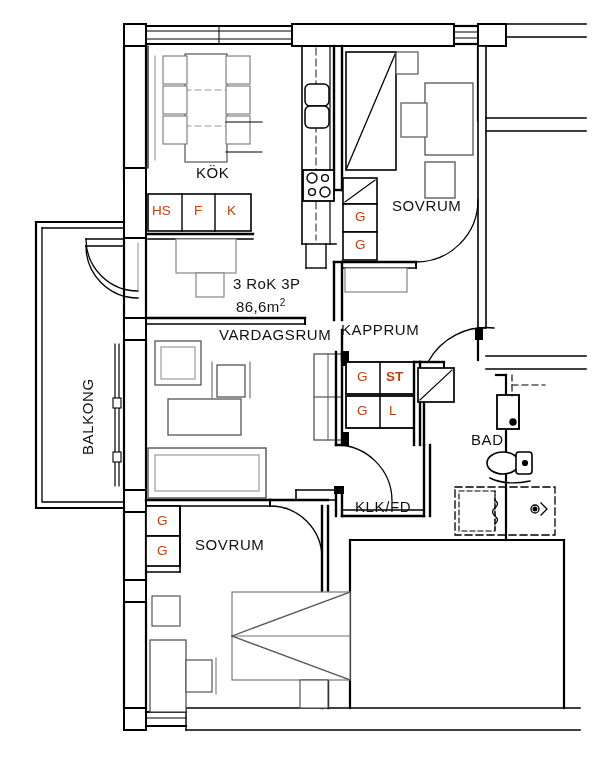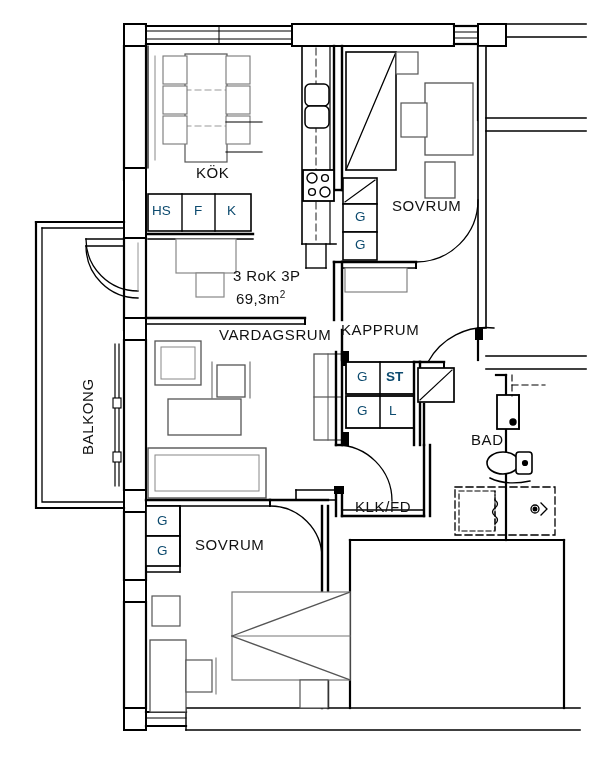--- a/index.html
+++ b/index.html
@@ -37,30 +37,31 @@
     letter-spacing: 0.6px;
     line-height: 1.05;
     user-select: none;
   }
   .lbl-room {
     font-size: 15px;
   }
   .lbl-title {
     font-size: 15px;
     letter-spacing: 0.4px;
+    margin-top: 8px;
   }
   .lbl-rot {
     transform: rotate(-90deg);
     transform-origin: left top;
   }
   .closet-txt {
     position: absolute;
     font-family: "Liberation Sans", sans-serif;
     font-size: 13.5px;
-    color: #0c4a6e;
+    color: #c2410c;
     white-space: nowrap;
     user-select: none;
   }
   .sup {
     font-size: 10px;
     vertical-align: super;
   }
 </style>
 </head>
 <body>
@@ -334,21 +335,21 @@
   <div class="room-label lbl-room" style="left:471px; top:432px;">BAD</div>
 
   <div class="room-label lbl-room" style="left:355px; top:499px;">KLK/FD</div>
 
   <div class="room-label lbl-room" style="left:195px; top:537px;">SOVRUM</div>
 
   <div class="room-label lbl-room lbl-rot" style="left:80px; top:455px;">BALKONG</div>
 
   <div class="room-label lbl-title" style="left:233px; top:268px;">3 RoK 3P</div>
 
-  <div class="room-label lbl-title" style="left:236px; top:290px;"><span>69,3m</span><span class="sup">2</span></div>
+  <div class="room-label lbl-title" style="left:236px; top:290px;"><span>86,6m</span><span class="sup">2</span></div>
 
   <div class="closet-txt" style="left:152px; top:203px;">HS</div>
   <div class="closet-txt" style="left:194px; top:203px;">F</div>
   <div class="closet-txt" style="left:227px; top:203px;">K</div>
 
   <div class="closet-txt" style="left:355px; top:209px;">G</div>
   <div class="closet-txt" style="left:355px; top:237px;">G</div>
 
   <div class="closet-txt" style="left:357px; top:369px;">G</div>
   <div class="closet-txt" style="left:386px; top:369px;font-weight:bold;">ST</div>

